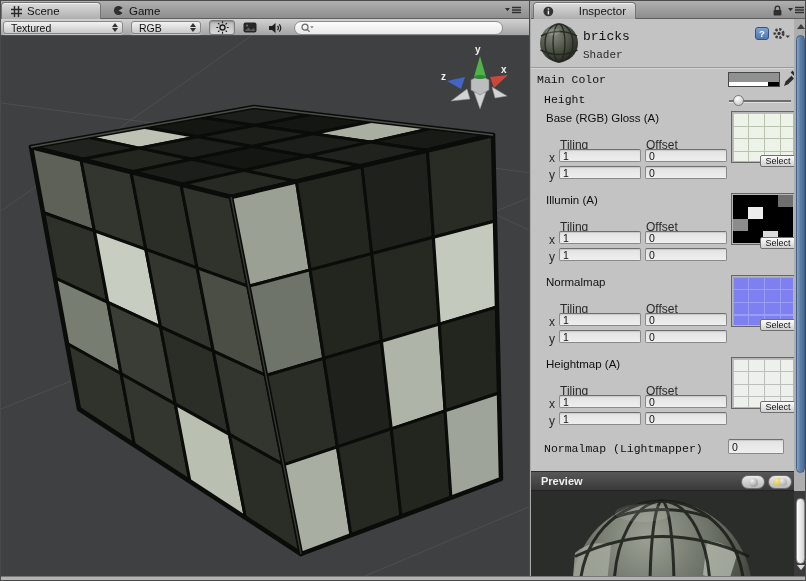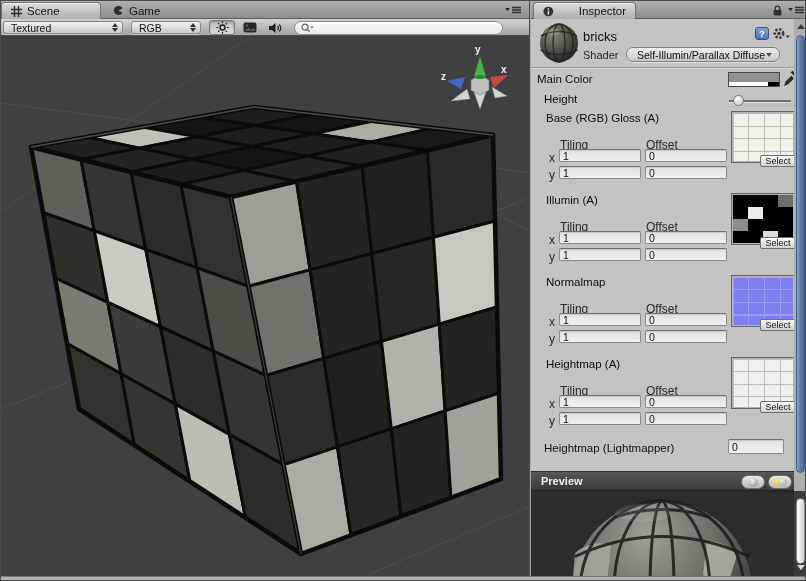--- a/index.html
+++ b/index.html
@@ -25,21 +25,21 @@
   .searchbox { position:absolute; top:2px; height:14px; background:linear-gradient(#fbfbfb,#e9e9e9); border:1px solid #8c8c8c; border-radius:8px; display:flex; align-items:center; padding:0 6px; gap:3px; }
   .searchbox input { border:none; outline:none; background:transparent; font-size:10.5px; color:#222; width:100%; font-family:"Liberation Sans",sans-serif; }
   .searchbox input::placeholder { color:#8f8f8f; }
 
   #scene-viewport { position:absolute; left:0; top:35px; width:528px; height:540px; background:#3e4042; overflow:hidden; }
   #panel-divider { position:absolute; left:528px; top:0; width:2px; height:575px; background:#a9a9a9; border-left:1px solid #4c4c4c; }
 
   
   #inspector-panel { position:absolute; left:530px; top:0; width:276px; height:575px; }
   #inspector-content { position:absolute; left:0; top:18px; width:263px; height:557px; background:#c3c3c3; }
-  .ins-label { position:absolute; font-size:11.5px; color:#101010; white-space:nowrap; }
+  .ins-label { position:absolute; font-size:11.5px; color:#101010; white-space:nowrap;font-family:Liberation Mono, monospace; }
   .small-label { position:absolute; font-size:12px; color:#2a2a2a; white-space:nowrap; }
   .tfield { position:absolute; background:linear-gradient(#e2e2e2,#efefef); border:1px solid #8a8a8a; border-top-color:#6f6f6f; border-radius:2px; font-size:10.5px; color:#111; padding:0 3px; font-family:"Liberation Sans",sans-serif; box-shadow:inset 0 1px 1px rgba(0,0,0,.12); outline:none; }
   .shader-dd { position:absolute; background:linear-gradient(#efefef,#c7c7c7); border:1px solid #818181; border-radius:7px; display:flex; align-items:center; justify-content:space-between; padding:0 7px 0 10px; font-size:10.5px; color:#111; box-shadow:0 1px 1px rgba(255,255,255,.5); }
   .help-btn { position:absolute; width:14px; height:13px; background:linear-gradient(#7fa3d4,#4a77b4); border:1px solid #33527e; border-radius:3px; color:#fff; font-size:9.5px; font-weight:bold; display:flex; align-items:center; justify-content:center; }
   .sep { position:absolute; left:0; width:263px; height:1px; background:#9a9a9a; box-shadow:0 1px 0 #d6d6d6; }
 
   .tex-section { position:absolute; left:2px; width:263px; height:82px; }
   .sec-title { position:absolute; font-size:11.5px; color:#0f0f0f; white-space:nowrap; }
   .tex-thumb { position:absolute; left:198px; top:0; width:64px; height:52px; border:1px solid #666; box-shadow:0 0 0 1px #b5b5b5 inset; }
   .thumb-grid { position:absolute; inset:1px; }
@@ -268,24 +268,20 @@
         <g fill="none" stroke="#22261e" stroke-width="1.4" opacity="0.9">
           <ellipse cx="20" cy="20" rx="6" ry="19"></ellipse>
           <ellipse cx="20" cy="20" rx="14" ry="19"></ellipse>
           <path d="M2 13 Q20 4 38 13"></path>
           <path d="M1.5 27 Q20 36 38.5 27"></path>
         </g>
         <ellipse cx="14" cy="9" rx="7" ry="3.5" fill="#ffffff" opacity="0.14"></ellipse>
       </svg>
       <div class="ins-label" style="left:52px;top:10px;font-size:13px;">bricks</div>
       <div class="ins-label" style="left:52px;top:30px;font-size:11px;color:#2a2a2a;">Shader</div>
-      <div class="shader-dd" style="left:95px;top:28px;width:154px;height:15px;">
-        <span>Self-Illumin/Parallax Diffuse</span>
-        <span class="tri-d" style="border-top-color:#555;"></span>
-      </div>
       <div class="help-btn" style="left:224px;top:8px;">
         <span>?</span>
       </div>
       <div class="abs" style="left:241px;top:7px;">
         <svg width="19" height="15" viewBox="0 0 19 15">
           <circle cx="7" cy="7.5" r="4.2" fill="none" stroke="#3a3a3a" stroke-width="2.6" stroke-dasharray="2.2 1.7"></circle>
           <circle cx="7" cy="7.5" r="1.7" fill="#3a3a3a"></circle>
           <polygon points="13.5,9.5 18,9.5 15.75,12" fill="#3a3a3a"></polygon>
         </svg>
       </div>
@@ -382,21 +378,21 @@
             <div class="small-label" style="left: 113px; top: 27px;">Offset</div>
             <div class="small-label" style="left: 16px; top: 40px;">x</div>
             <div class="small-label" style="left: 16px; top: 57px;">y</div>
             <input class="tfield" value="1" style="left: 26px; top: 38px; width: 82px; height: 13px;">
             <input class="tfield" value="0" style="left: 112px; top: 38px; width: 82px; height: 13px;">
             <input class="tfield" value="1" style="left: 26px; top: 55px; width: 82px; height: 13px;">
             <input class="tfield" value="0" style="left: 112px; top: 55px; width: 82px; height: 13px;">
           </div>
         </div>
 
-      <div class="ins-label" style="left:13px;top:423px;">Heightmap (Lightmapper)</div>
+      <div class="ins-label" style="left:13px;top:423px;">Normalmap (Lightmapper)</div>
       <input class="tfield" style="left: 197px; top: 420px; width: 56px; height: 15px;" value="0">
 
     </div>
 
     <div id="preview-header">
       <div id="preview-title">Preview</div>
       <div class="pv-btn" style="left:210px;">
         <div style="width:9px;height:9px;border-radius:50%;background:radial-gradient(circle at 35% 30%,#f2f2f2,#808080);"></div>
       </div>
       <div class="pv-btn" style="left:237px;">

